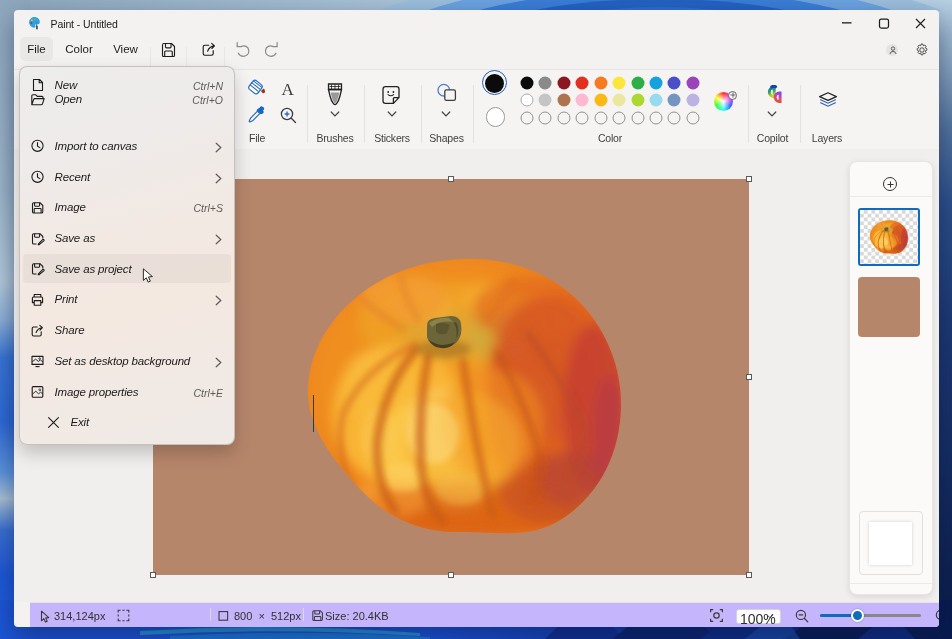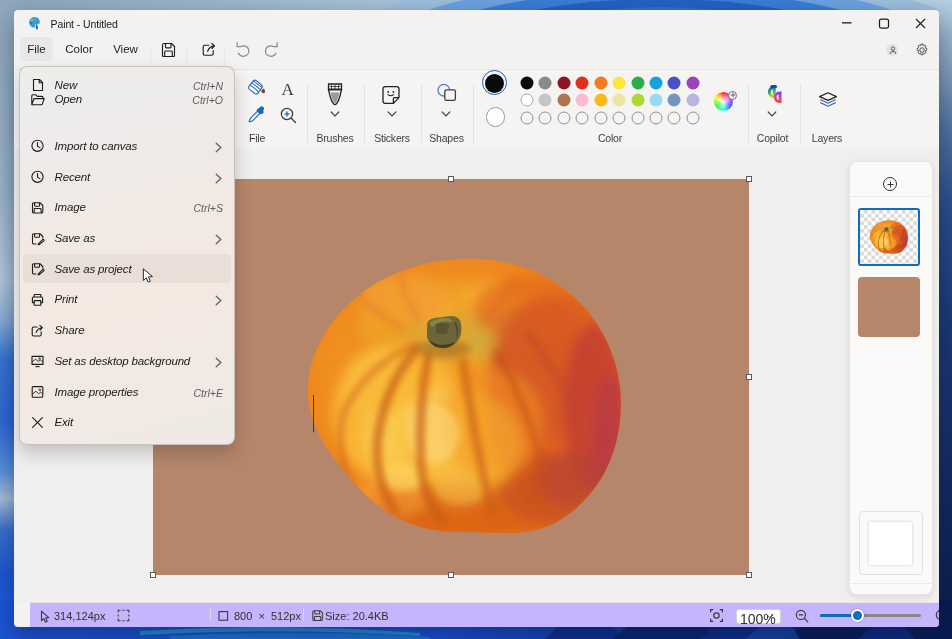--- a/index.html
+++ b/index.html
@@ -561,21 +561,21 @@
         <svg class="ic" viewBox="0 0 15 16">
           <g fill="none" stroke="#1b1b1b" stroke-width="1.1" stroke-linejoin="round">
             <rect x="2.2" y="2.6" width="10.6" height="10.6" rx="1"></rect>
             <path d="M2.4 10.2 L5.8 7.2 8.6 9.8 10.6 8.2 12.6 9.8" stroke-width=".9"></path>
             <circle cx="9.8" cy="5.8" r=".9" stroke-width=".8"></circle>
           </g>
         </svg>
         <div class="lbl">Image properties</div>
         <div class="sc">Ctrl+E</div>
       </div>
-      <div class="mitem" style="top:341.2px;">
+      <div class="mitem" style="top:341.2px;margin-left:16px;">
         <svg class="ic" viewBox="0 0 15 16">
           <path d="M2.6 2.6 L12.4 12.4 M12.4 2.6 L2.6 12.4" fill="none" stroke="#1b1b1b" stroke-width="1.1" stroke-linecap="round"></path>
         </svg>
         <div class="lbl">Exit</div>
       </div>
     </div>
 </div>
 <svg id="cursor" width="12" height="16" viewBox="0 0 14 19">
   <path d="M1.5 1 L1.5 14.8 5 11.6 7.2 16.8 9.8 15.7 7.6 10.6 12.3 10.2 Z" fill="#fff" stroke="#1b1b1b" stroke-width="1.1" stroke-linejoin="round"></path>
 </svg>

